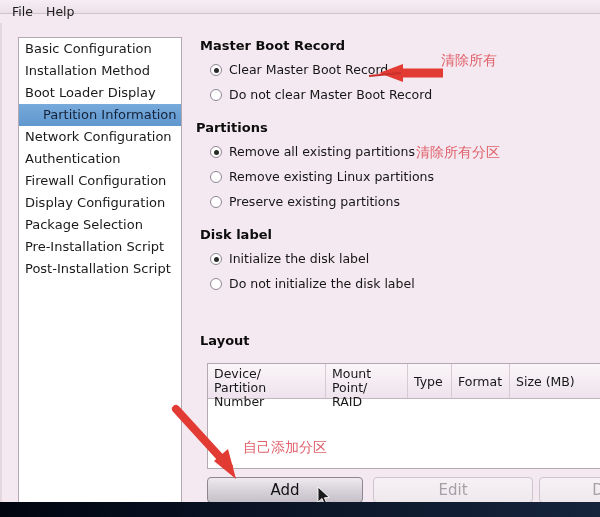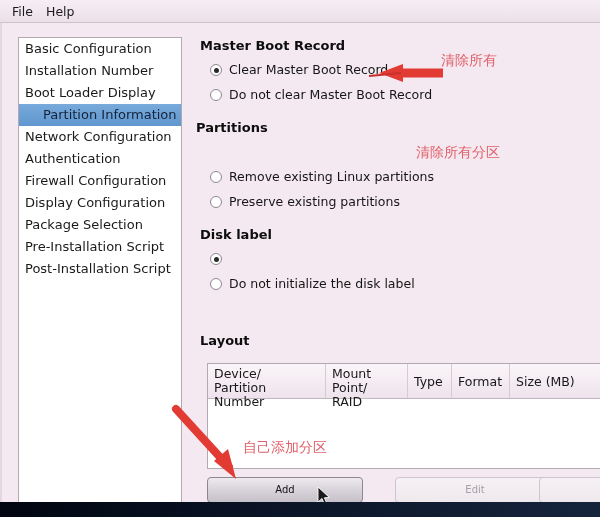--- a/index.html
+++ b/index.html
@@ -22,21 +22,21 @@
     width: 600px;
     height: 502px;
     background: #f4e9f0;
     overflow: hidden;
   }
   
   #menubar {
     position: absolute;
     left: 0; top: 0;
     width: 600px;
-    height: 23px;
+    height: 14px;
     background: linear-gradient(to bottom, #f6eef4 0%, #ece0e8 100%);
     border-bottom: 1px solid #cfc3cb;
     box-sizing: border-box;
   }
   .menu-item {
     position: absolute;
     top: 3px;
     height: 17px;
     line-height: 17px;
     padding: 0 6px;
@@ -169,38 +169,38 @@
     background: #ffffff;
   }
 
   
   .btn {
     position: absolute;
     top: 440px;
     height: 26px;
     line-height: 24px;
     text-align: center;
-    font-size: 10px;
+    font-size: 15px;
     border-radius: 4px;
     box-sizing: border-box;
     cursor: default;
   }
   .btn.enabled {
     background: linear-gradient(to bottom, #eeeaee 0%, #d8d3da 50%, #c6c0c8 100%);
     border: 1px solid #8d8691;
     color: #121212;
     font-weight: normal;
   }
   .btn.disabled {
     background: linear-gradient(to bottom, #f6f1f5 0%, #efe9ee 100%);
     border: 1px solid #cfc6cd;
     color: #a79fa6;
   }
   #btn-add  { left: 11px;  width: 156px; }
-  #btn-edit { left: 177px; width: 160px; margin-left: 22px; }
+  #btn-edit { left: 177px; width: 160px; }
   #btn-delete { left: 343px; width: 156px; }
 
   
   .annot-text {
     position: absolute;
     color: #e0616b;
     font-size: 14px;
     font-family: "DejaVu Sans", "Liberation Sans", sans-serif;
     white-space: nowrap;
     pointer-events: none;
@@ -235,21 +235,21 @@
   <div id="menubar">
     <div class="menu-item" id="menu-file">File</div>
     <div class="menu-item" id="menu-help">Help</div>
   </div>
 
   <div id="window-body">
     <div id="left-border"></div>
 
     <div id="sidebar">
       <div class="sidebar-item">Basic Configuration</div>
-      <div class="sidebar-item">Installation Number</div>
+      <div class="sidebar-item">Installation Method</div>
       <div class="sidebar-item">Boot Loader Display</div>
       <div class="sidebar-item selected">Partition Information</div>
       <div class="sidebar-item">Network Configuration</div>
       <div class="sidebar-item">Authentication</div>
       <div class="sidebar-item">Firewall Configuration</div>
       <div class="sidebar-item">Display Configuration</div>
       <div class="sidebar-item">Package Selection</div>
       <div class="sidebar-item">Pre-Installation Script</div>
       <div class="sidebar-item">Post-Installation Script</div>
     </div>
@@ -260,31 +260,34 @@
 
       <div class="radio-row" style="left:14px; top:25px;">
         <span class="radio-mark checked"></span><span class="radio-label">Clear Master Boot Record</span>
       </div>
       <div class="radio-row" style="left:14px; top:50px;">
         <span class="radio-mark"></span><span class="radio-label">Do not clear Master Boot Record</span>
       </div>
 
       <div class="section-heading" style="left:0; top:83px;">Partitions</div>
 
+      <div class="radio-row" style="left:14px; top:107px;">
+        <span class="radio-mark checked"></span><span class="radio-label">Remove all existing partitions</span>
+      </div>
       <div class="radio-row" style="left:14px; top:132px;">
         <span class="radio-mark"></span><span class="radio-label">Remove existing Linux partitions</span>
       </div>
       <div class="radio-row" style="left:14px; top:157px;">
         <span class="radio-mark"></span><span class="radio-label">Preserve existing partitions</span>
       </div>
 
       <div class="section-heading" style="left:4px; top:190px;">Disk label</div>
 
       <div class="radio-row" style="left:14px; top:214px;">
-        <span class="radio-mark checked"></span>
+        <span class="radio-mark checked"></span><span class="radio-label">Initialize the disk label</span>
       </div>
       <div class="radio-row" style="left:14px; top:239px;">
         <span class="radio-mark"></span><span class="radio-label">Do not initialize the disk label</span>
       </div>
 
       <div class="section-heading" style="left:4px; top:296px;">Layout</div>
 
       <div id="layout-table">
         <div id="table-head">
           <div class="th" style="width:118px;">Device/

